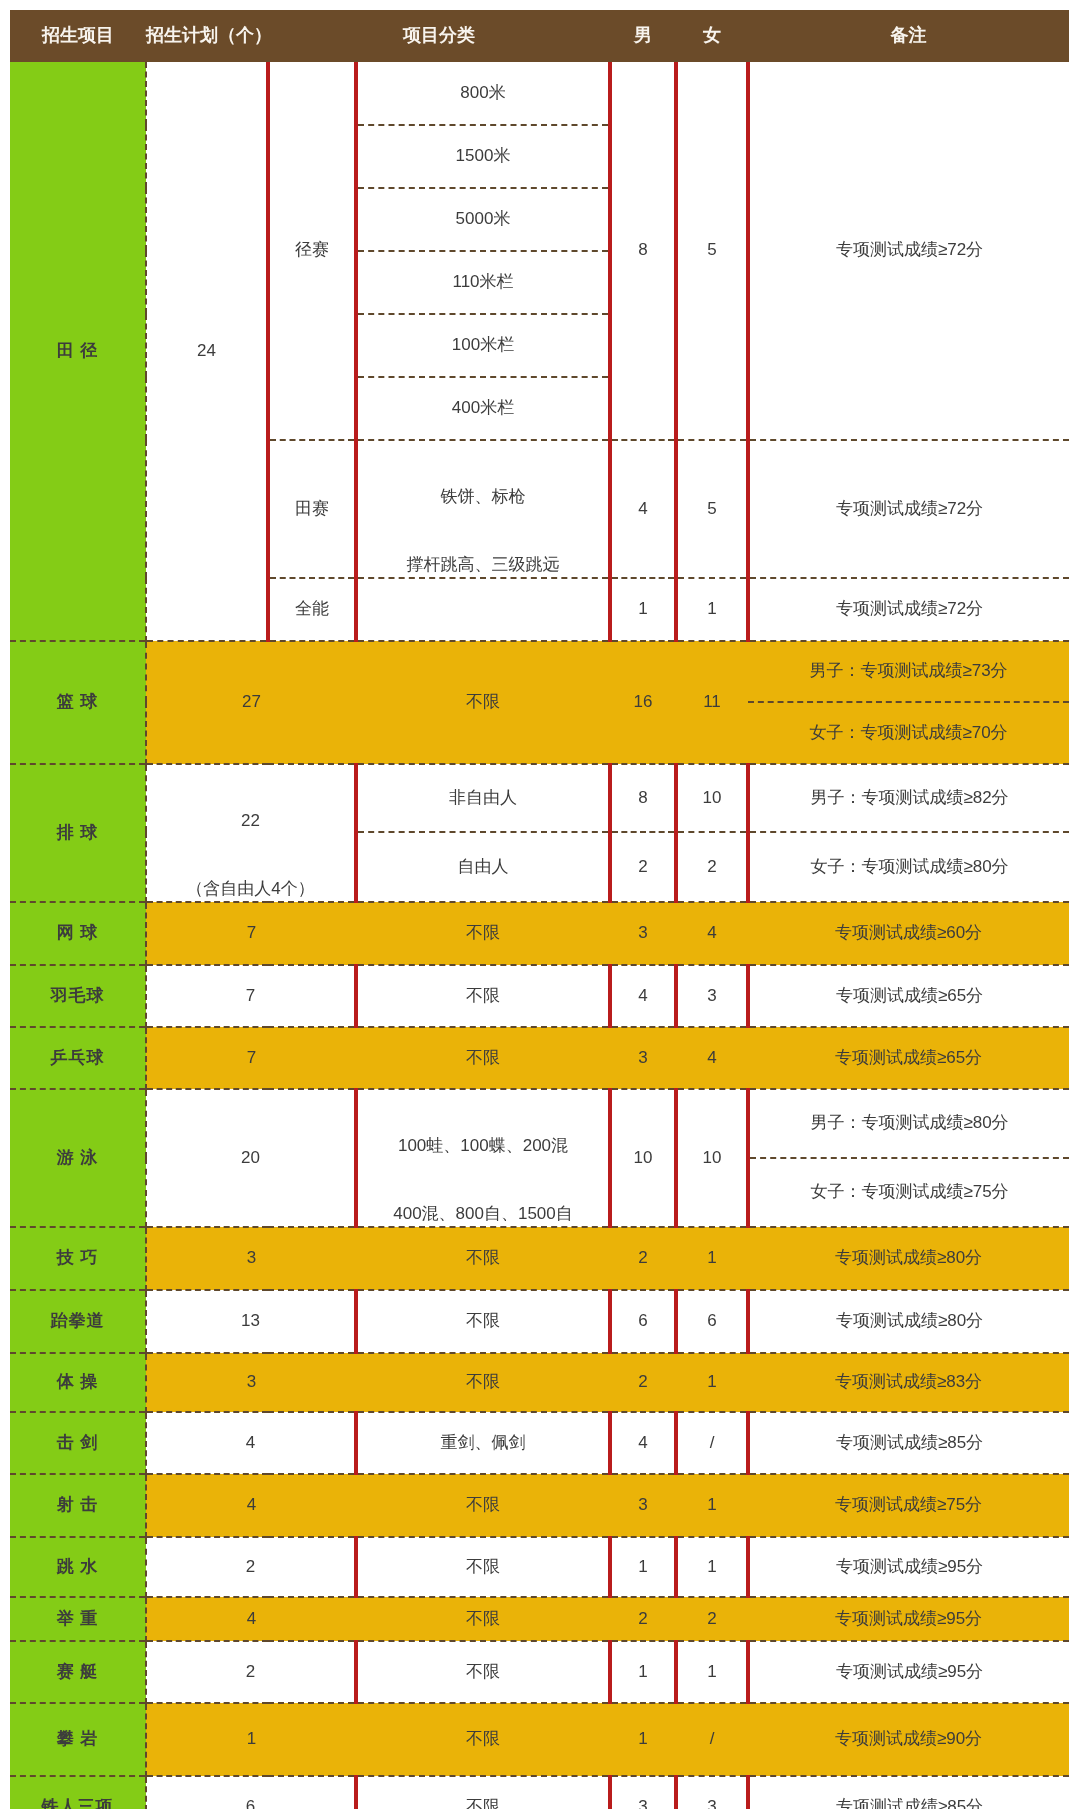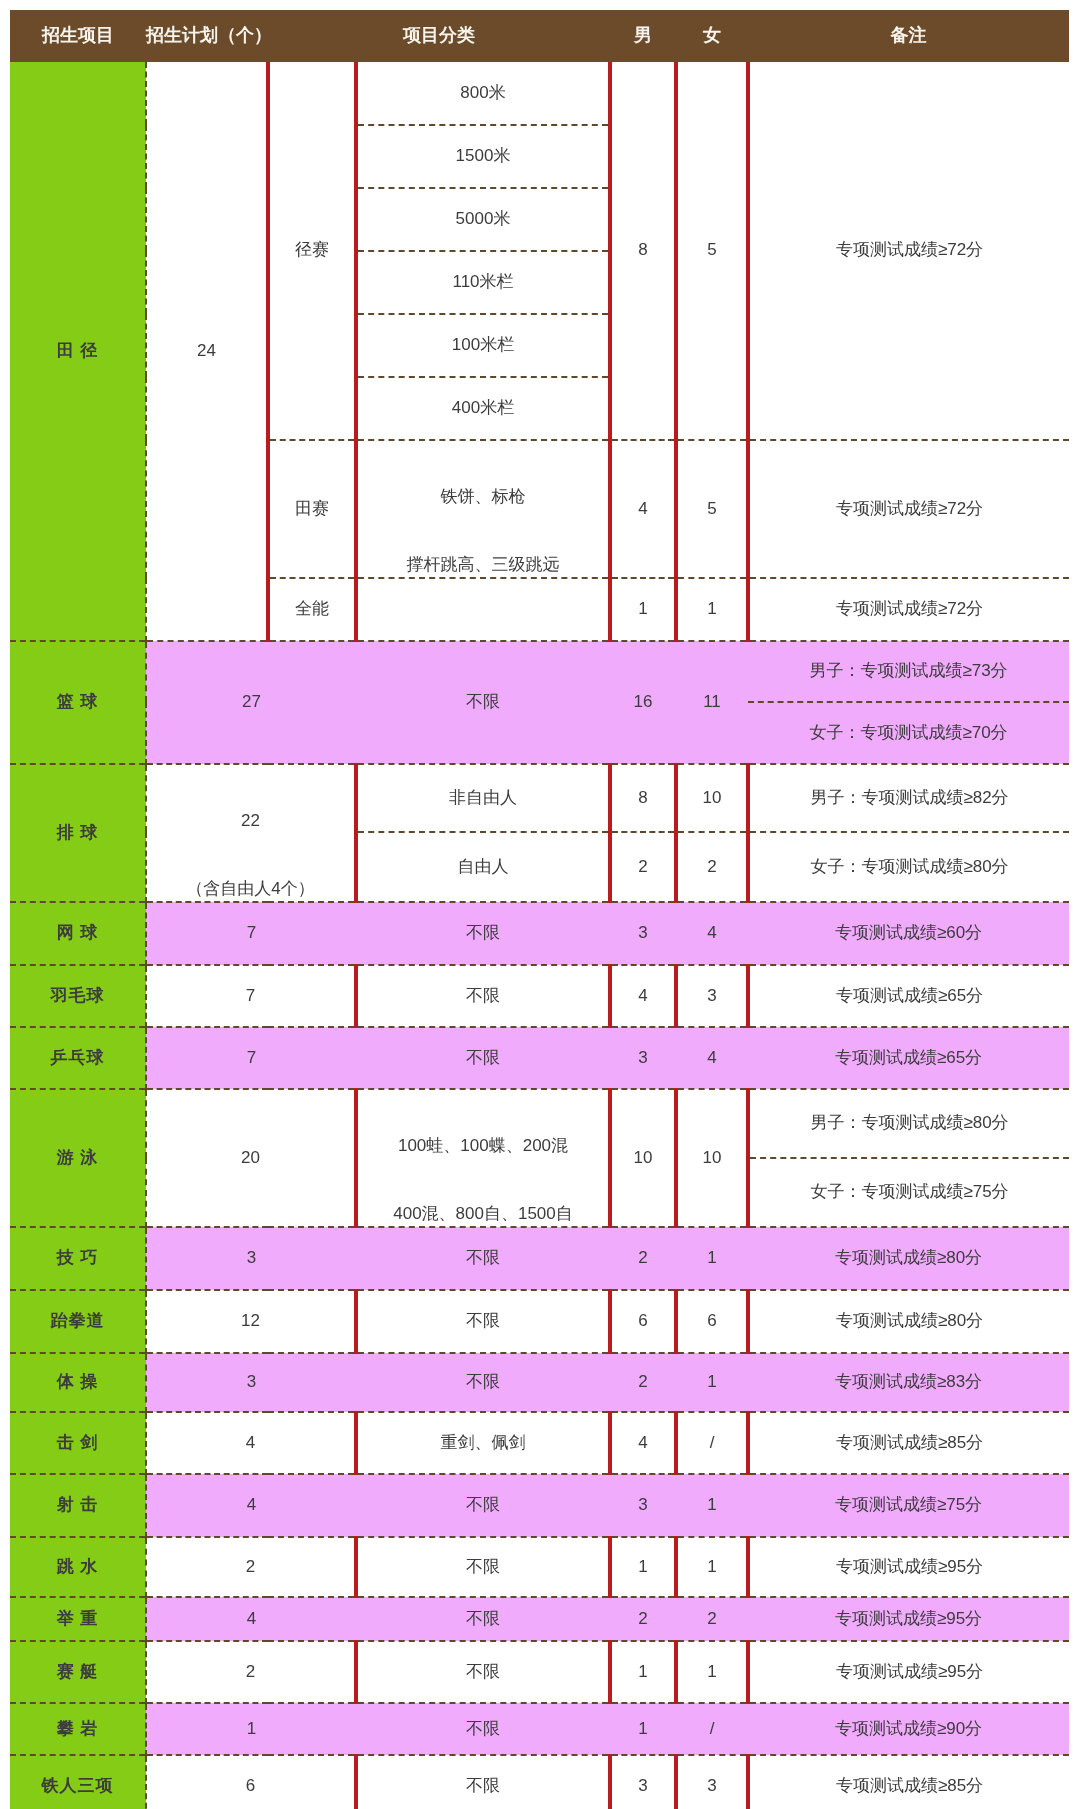--- a/index.html
+++ b/index.html
@@ -2,21 +2,21 @@
 <html><head>
 <meta charset="utf-8">
 <style>
   html,body{margin:0;padding:0;background:#ffffff;}
   body{width:1080px;font-family:"Liberation Sans","DejaVu Sans",sans-serif;}
   .wrap{padding:10px 11px 4px 10px;}
   table{border-collapse:collapse;table-layout:fixed;width:1059px;color:#3c3c3c;}
   td,th{padding:0;text-align:center;vertical-align:middle;font-size:17px;line-height:1.42;overflow:visible;}
   thead th{background:#6b4b29;color:#f8f4ee;font-weight:bold;font-size:18px;height:52px;white-space:nowrap;}
   td.proj{background:#84cc16;font-weight:bold;border-right:2px dashed #5f482c;letter-spacing:1px;}
-  td.alt{background:#f0abfc;}
+  td.alt{background:#eab308;}
   td.bl{border-left:4px solid #b91c1c;}
   td.dt{border-top:2px dashed #5f482c;}
   tr.total td{border-bottom:5px solid #a21caf;}
   .line{display:block;line-height:25px;margin-top:43px;}
 </style>
 </head>
 <body>
 
 <div class="wrap">
 <table>
@@ -159,21 +159,21 @@
       <td class="proj dt">技 巧</td>
       <td class="alt dt" colspan="2">3</td>
       <td class="alt dt">不限</td>
       <td class="alt dt">2</td>
       <td class="alt dt">1</td>
       <td class="alt dt">专项测试成绩≥80分</td>
     </tr>
 
     <tr style="height:63px">
       <td class="proj dt">跆拳道</td>
-      <td class="dt" colspan="2">12</td>
+      <td class="dt" colspan="2">13</td>
       <td class="dt bl">不限</td>
       <td class="dt bl">6</td>
       <td class="dt bl">6</td>
       <td class="dt bl">专项测试成绩≥80分</td>
     </tr>
 
     <tr style="height:59px">
       <td class="proj dt">体 操</td>
       <td class="alt dt" colspan="2">3</td>
       <td class="alt dt">不限</td>
@@ -220,21 +220,21 @@
 
     <tr style="height:62px">
       <td class="proj dt">赛 艇</td>
       <td class="dt" colspan="2">2</td>
       <td class="dt bl">不限</td>
       <td class="dt bl">1</td>
       <td class="dt bl">1</td>
       <td class="dt bl">专项测试成绩≥95分</td>
     </tr>
 
-    <tr style="height:52px">
+    <tr style="height:73px">
       <td class="proj dt">攀 岩</td>
       <td class="alt dt" colspan="2">1</td>
       <td class="alt dt">不限</td>
       <td class="alt dt">1</td>
       <td class="alt dt">/</td>
       <td class="alt dt">专项测试成绩≥90分</td>
     </tr>
 
     <tr style="height:62px">
       <td class="proj dt">铁人三项</td>

